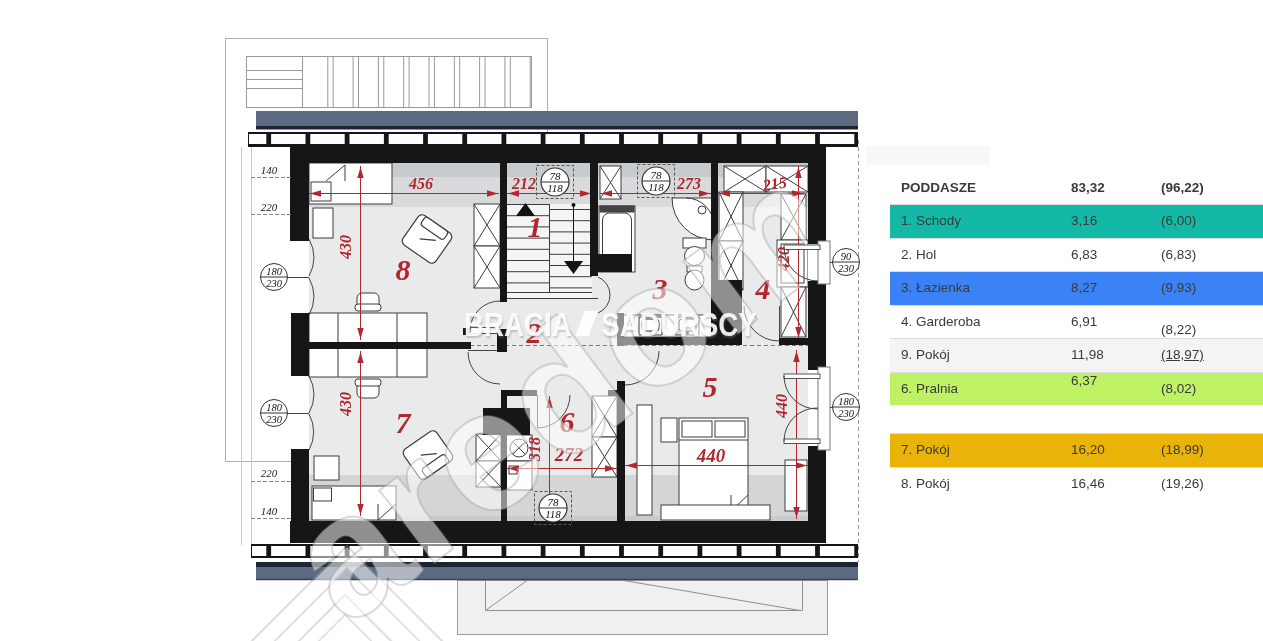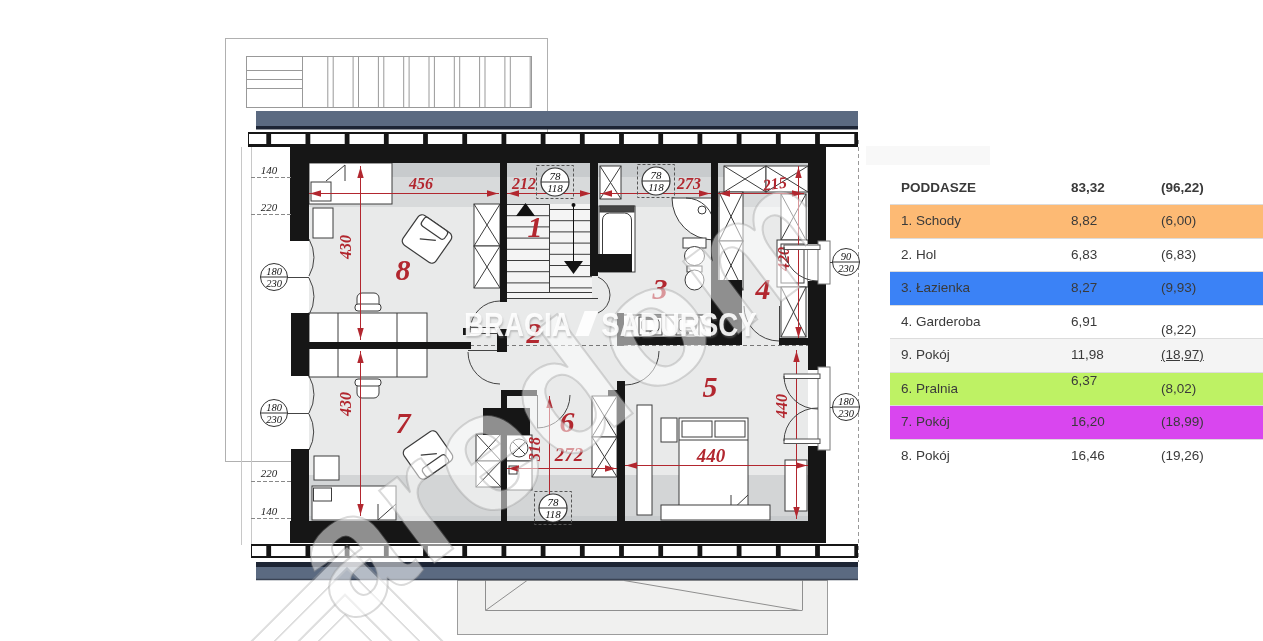--- a/index.html
+++ b/index.html
@@ -603,23 +603,23 @@
 <div style="position:absolute;left:464px;top:306px;font-family:'Liberation Sans',sans-serif;font-weight:bold;font-size:33px;color:rgba(255,255,255,0.9);letter-spacing:0px;white-space:nowrap;transform:scaleX(0.84);transform-origin:0 0;text-shadow:1px 2px 2px rgba(130,130,130,0.4);">BRACIA<span style="display:inline-block;width:16px;height:25px;background:rgba(255,255,255,0.9);transform:skewX(-24deg);margin:0 9px 0 10px;"></span>SADURSCY</div>
 
 <div style="position:absolute;left:890px;top:170px;width:373px;font-size:13.5px;color:#3a3a3a;">
 
 <div style="position:relative;height:34px;font-weight:bold;">
         <span style="position:absolute;left:11px;top:10px;">PODDASZE</span>
         <span style="position:absolute;left:181px;top:10px;">83,32</span>
         <span style="position:absolute;left:271px;top:10px;">(96,22)</span>
       </div>
 
-<div style="position:relative;height:32.5px;background:#fdba74;border-top:1px solid #dcdcdc;">
+<div style="position:relative;height:32.5px;background:#14b8a6;border-top:1px solid #dcdcdc;">
         <span style="position:absolute;left:11px;top:8px;">1. Schody</span>
-        <span style="position:absolute;left:181px;top:8px;">8,82</span>
+        <span style="position:absolute;left:181px;top:8px;">3,16</span>
         <span style="position:absolute;left:271px;top:8px;">(6,00)</span>
       </div>
 
 <div style="position:relative;height:32.5px;background:#ffffff;border-top:1px solid #dcdcdc;">
         <span style="position:absolute;left:11px;top:8px;">2. Hol</span>
         <span style="position:absolute;left:181px;top:8px;">6,83</span>
         <span style="position:absolute;left:271px;top:8px;">(6,83)</span>
       </div>
 
 <div style="position:relative;height:32.5px;background:#3b82f6;border-top:1px solid #dcdcdc;">
@@ -639,21 +639,21 @@
         <span style="position:absolute;left:181px;top:8px;">11,98</span>
         <span style="position:absolute;left:271px;top:8px;text-decoration:underline;">(18,97)</span>
       </div>
 
 <div style="position:relative;height:32.5px;background:#bef264;border-top:1px solid #dcdcdc;">
         <span style="position:absolute;left:11px;top:8px;">6. Pralnia</span>
         <span style="position:absolute;left:181px;top:0;">6,37</span>
         <span style="position:absolute;left:271px;top:8px;">(8,02)</span>
       </div>
 
-<div style="position:relative;height:32.5px;background:#d946ef;border-top:1px solid #dcdcdc;">
+<div style="position:relative;height:32.5px;background:#eab308;border-top:1px solid #dcdcdc;margin-top:28px;">
         <span style="position:absolute;left:11px;top:8px;">7. Pokój</span>
         <span style="position:absolute;left:181px;top:8px;">16,20</span>
         <span style="position:absolute;left:271px;top:8px;">(18,99)</span>
       </div>
 
 <div style="position:relative;height:32.5px;background:#ffffff;border-top:1px solid #dcdcdc;">
         <span style="position:absolute;left:11px;top:8px;">8. Pokój</span>
         <span style="position:absolute;left:181px;top:8px;">16,46</span>
         <span style="position:absolute;left:271px;top:8px;">(19,26)</span>
       </div>

